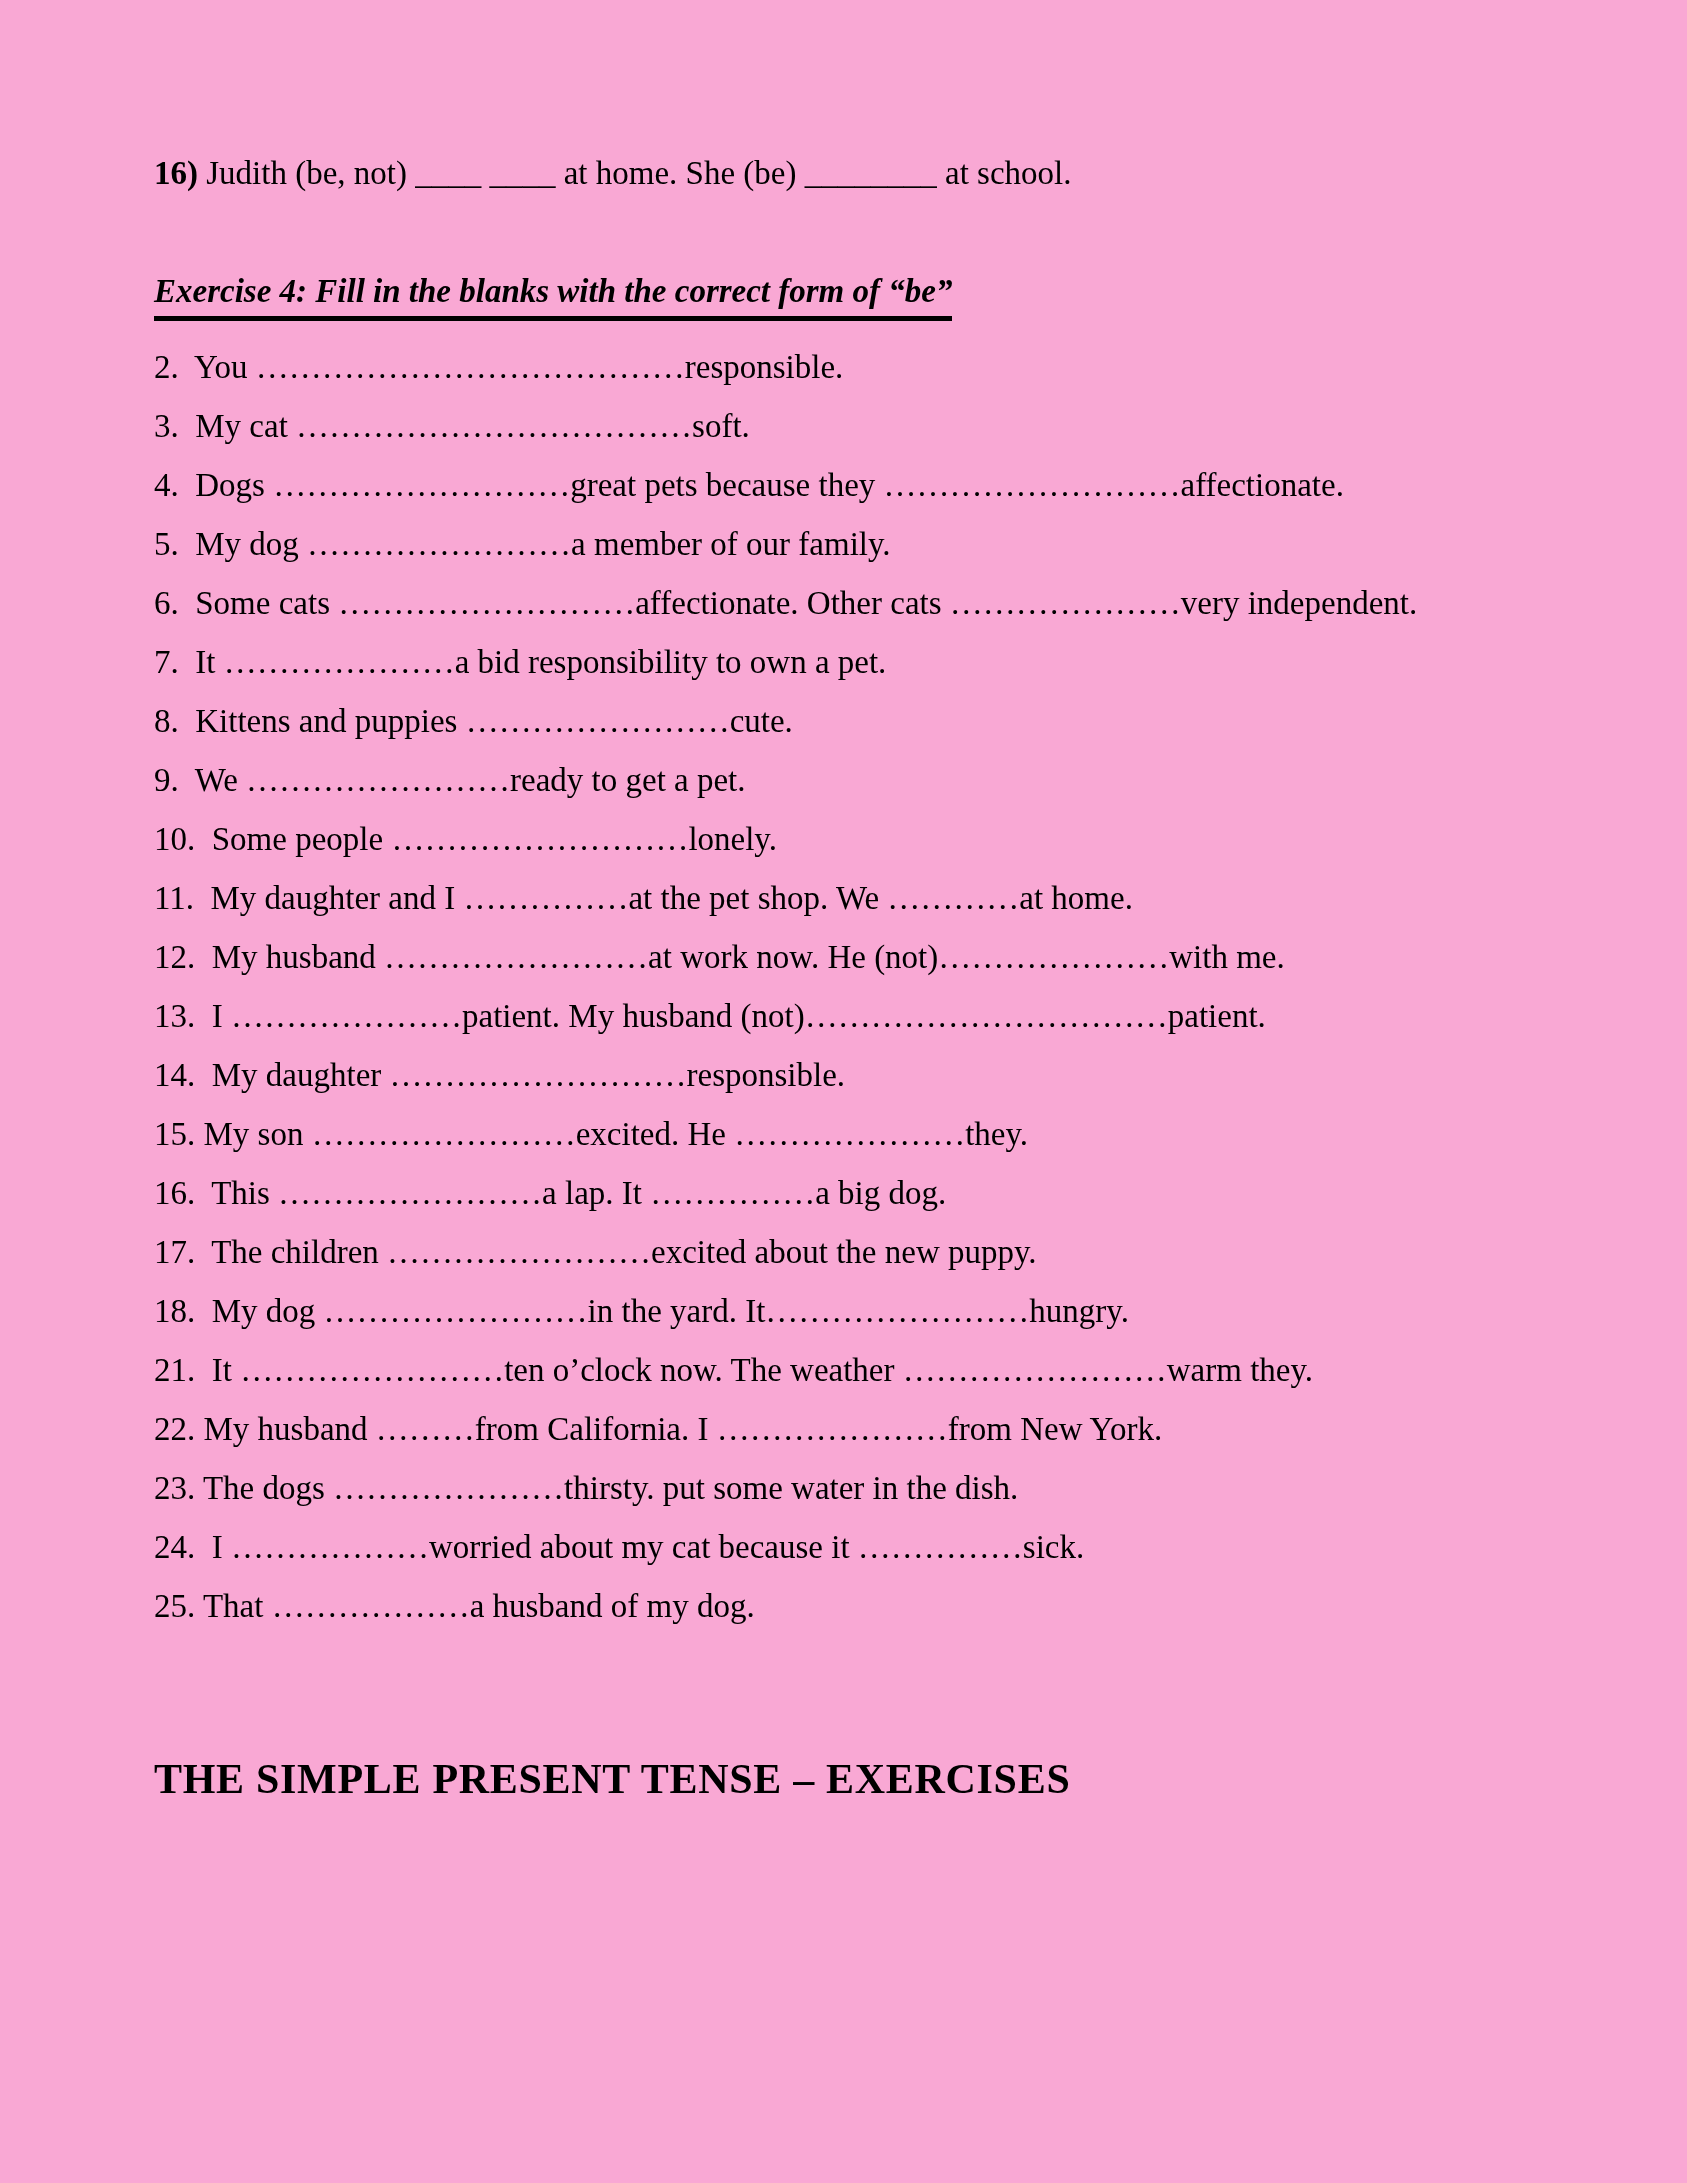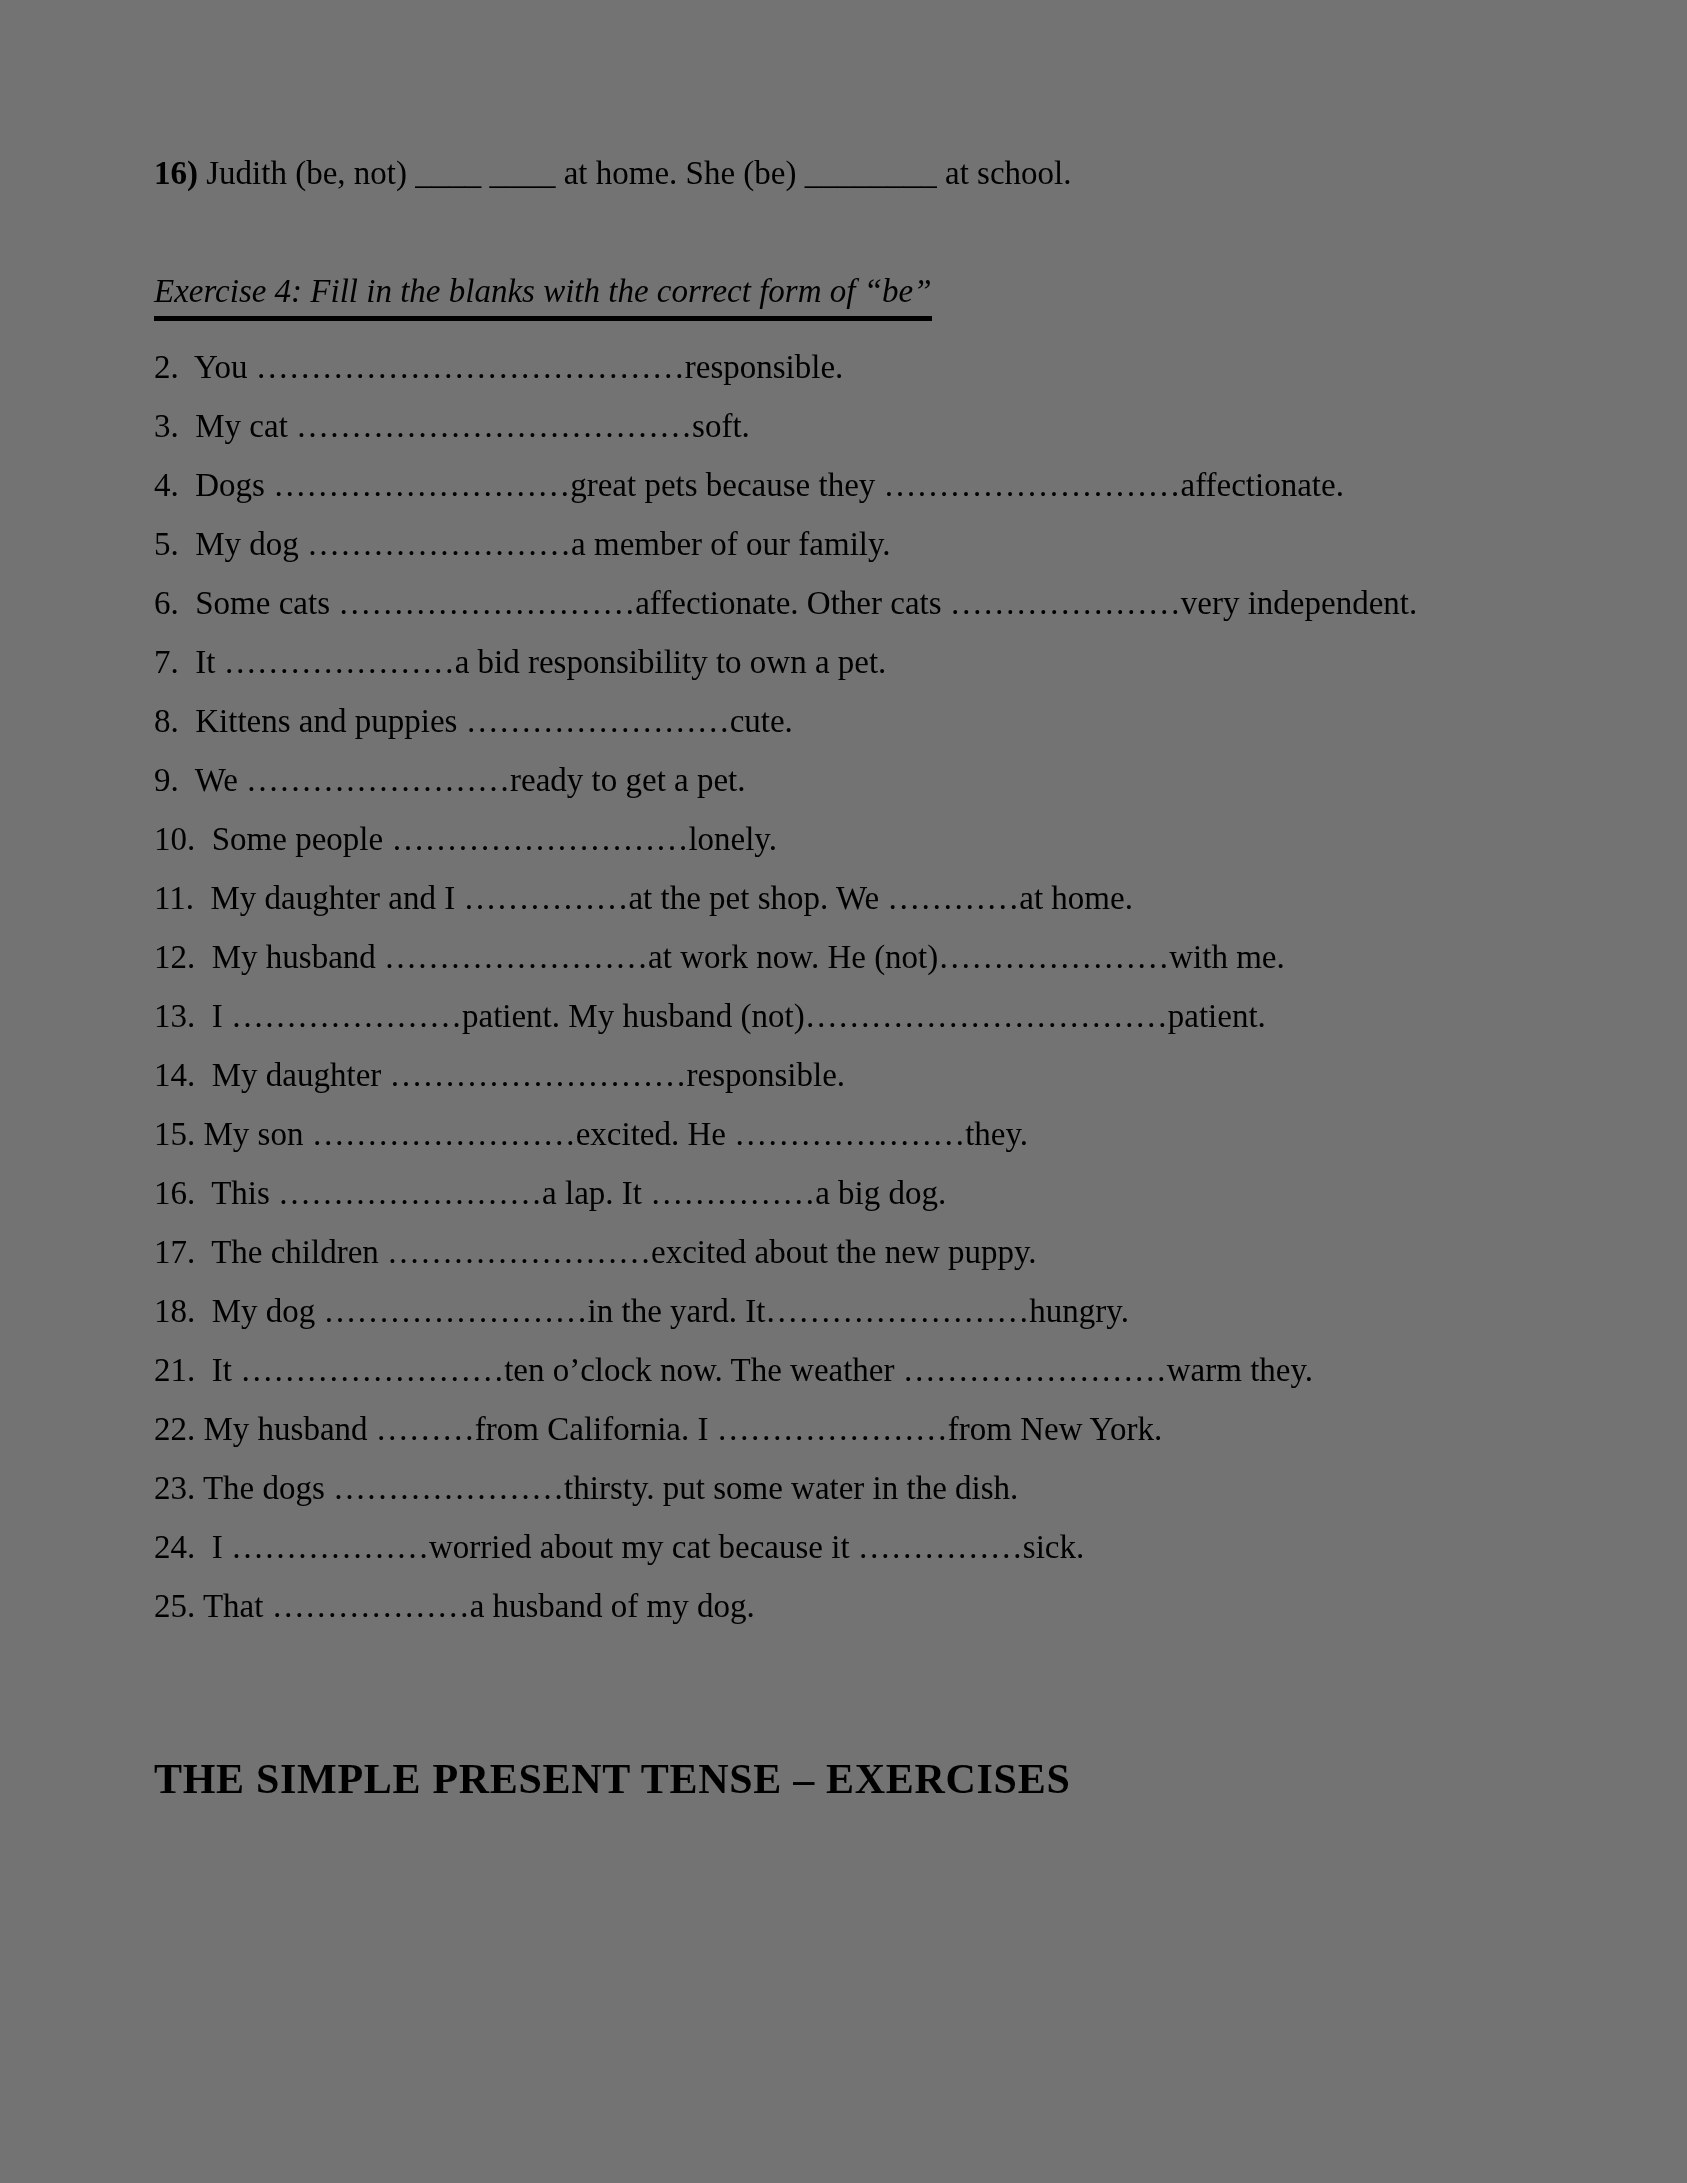--- a/index.html
+++ b/index.html
@@ -6,41 +6,41 @@
     margin: 0;
     padding: 0;
     background: #ffffff;
   }
   .page {
     position: relative;
     width: 1687px;
     height: 2183px;
     box-sizing: border-box;
     padding: 153px 146px 0 154px;
-    background: #737373;
+    background: #f9a8d4;
     color: #000000;
     font-family: "Liberation Serif", "DejaVu Serif", serif;
     overflow: hidden;
   }
   .q16 {
     margin: 0;
     font-size: 33px;
     line-height: 41px;
     white-space: pre;
   }
   .q16 .num { font-weight: bold; }
   .ex-heading {
     margin: 77px 0 0 0;
     font-size: 33px;
     font-weight: normal;
     line-height: 40px;
   }
   .ex-heading .u {
     display: inline-block;
-    font-weight: normal;
+    font-weight: bold;
     font-style: italic;
     padding-bottom: 5.3px;
     border-bottom: 5.3px solid #000000;
   }
   .items { margin-top: 17px; }
   .item {
     font-size: 33px;
     line-height: 59px;
     white-space: pre;
   }

